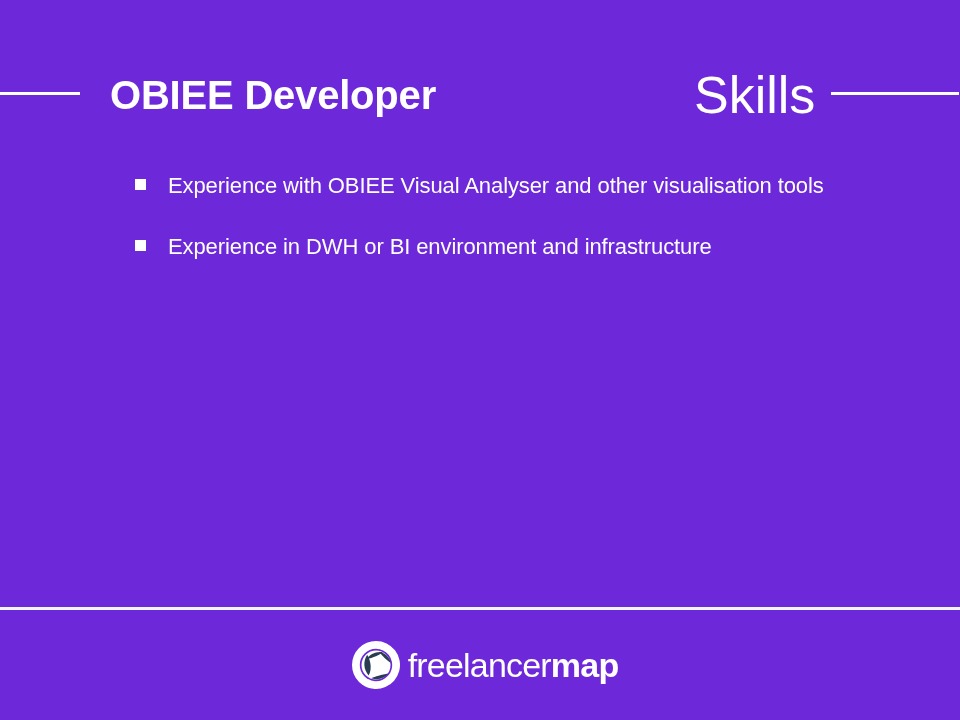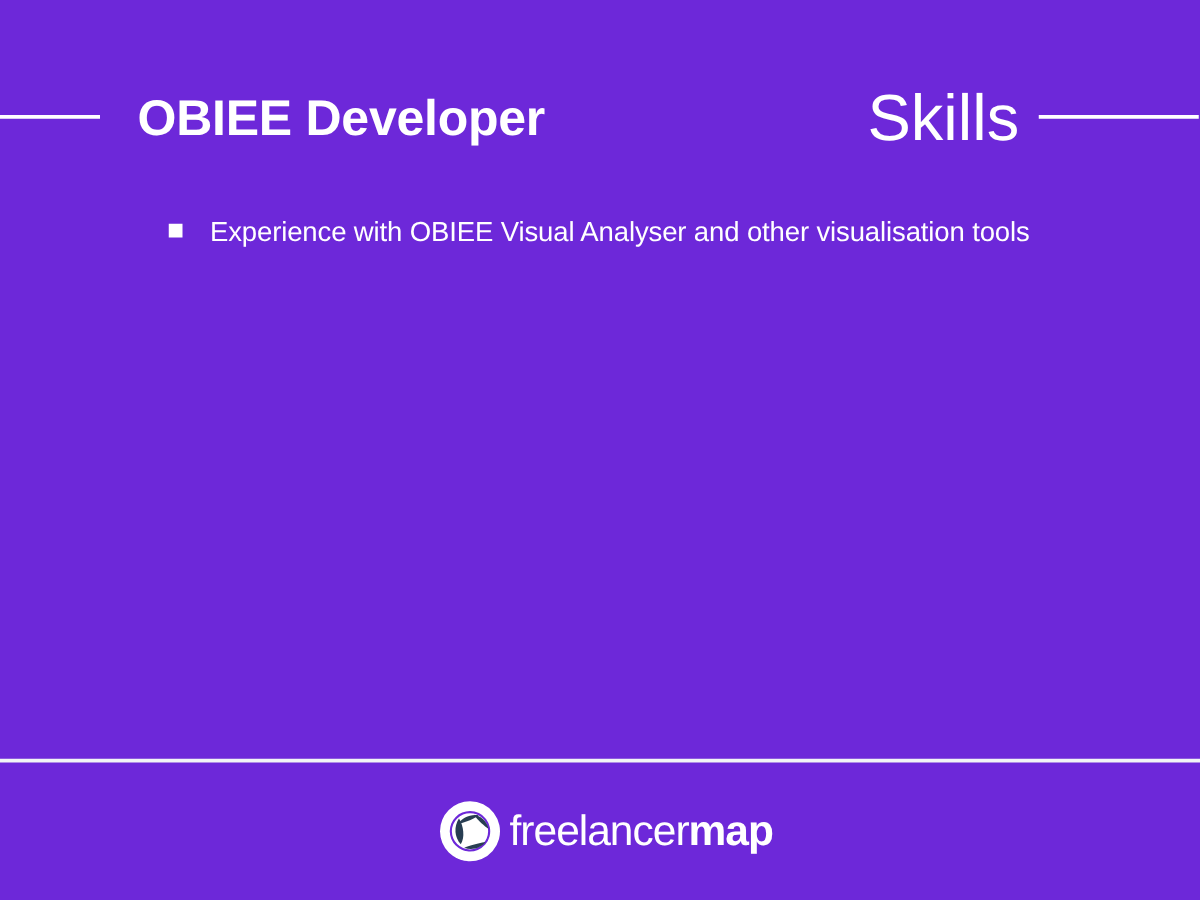--- a/index.html
+++ b/index.html
@@ -160,20 +160,24 @@
     <div class="title-sub">Skills</div>
 
     <div class="rule rule-right"></div>
   </div>
 
   <ul class="bullet-list">
     <li class="bullet-item">
       <span class="bullet-marker"></span>
       <span>Experience with OBIEE Visual Analyser and other visualisation tools</span>
     </li>
+    <li class="bullet-item">
+      <span class="bullet-marker"></span>
+      <span>Experience in DWH or BI environment and infrastructure</span>
+    </li>
   </ul>
 
   <div class="footer-divider"></div>
 
   <div class="footer">
     <div class="logo">
       <svg class="logo-mark" viewBox="0 0 52 52">
 
         <path d="M26 2 A24 24 0 1 1 14.2 46.9 L18.0 40.1 A16.2 16.2 0 1 0 26 9.8 A16.2 16.2 0 1 0 26 42.2 L26 50 A24 24 0 0 1 26 2 Z" fill="#ffffff"></path>
 

